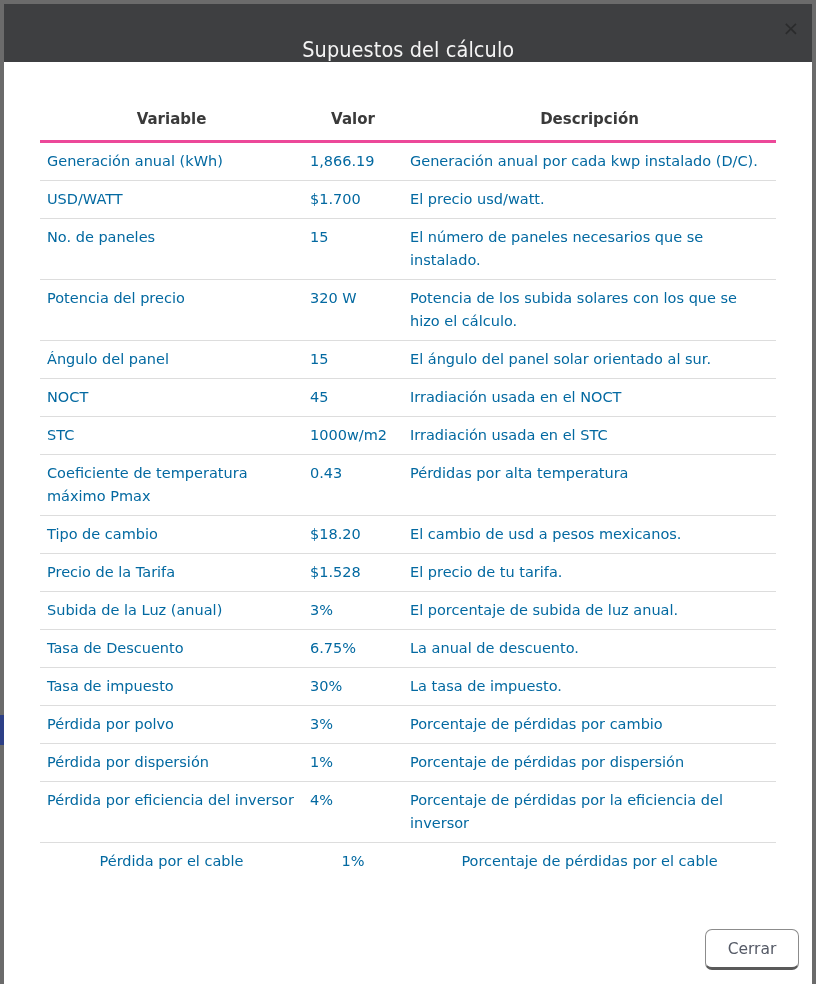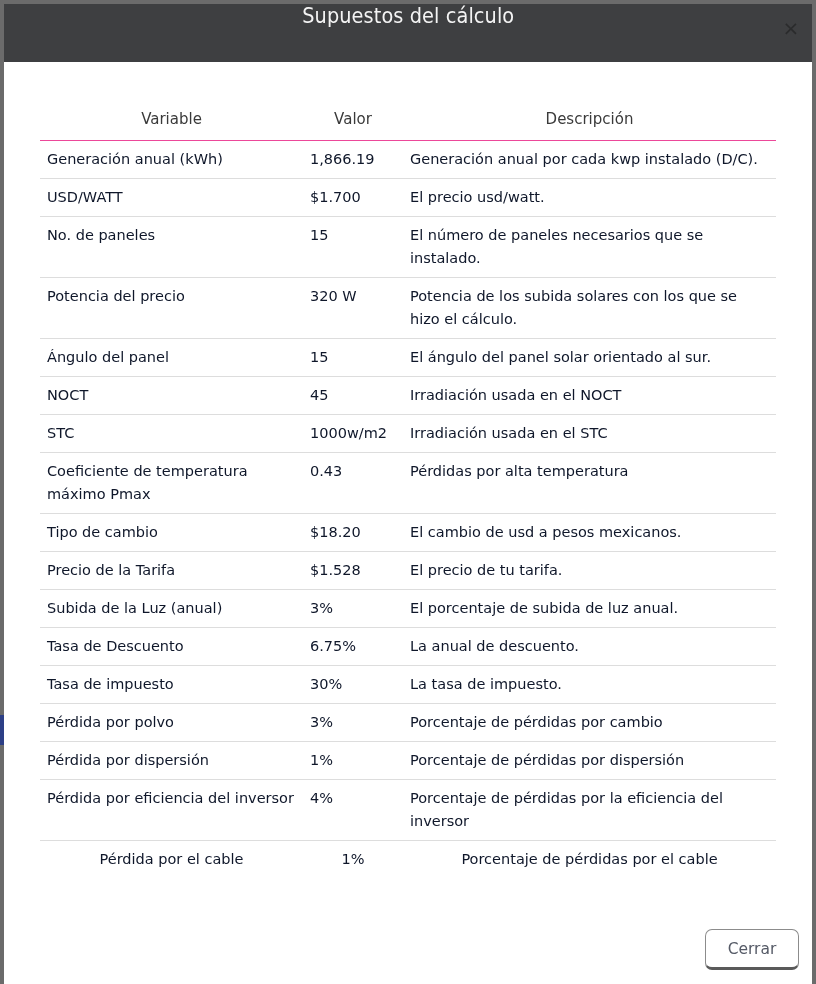--- a/index.html
+++ b/index.html
@@ -10,43 +10,43 @@
   }
   .bg-strip-left {
     position: absolute; left: 0; top: 715px; width: 4px; height: 30px; background: #2d3f86;
   }
   .modal {
     position: absolute; left: 4px; top: 4px; width: 808px; height: 990px;
     background: #ffffff;
   }
   .modal-header {
     height: 58px; background: #3e3f41; position: relative;
-    display: flex; align-items: flex-start; justify-content: center;
+    display: flex; align-items: flex-end; justify-content: center;
   }
   .modal-title {
     color: #f4f4f4; font-size: 21px; font-weight: 300; letter-spacing: 0.1px;
     font-family: "DejaVu Sans", sans-serif; font-weight: normal;
     transform: scaleX(0.92);
   }
   .close-btn {
     position: absolute; right: 12px; top: 14px; width: 18px; height: 20px;
     color: #2a2b2c; font-size: 20px; line-height: 20px; text-align: center;
     cursor: pointer; font-family: "DejaVu Sans", sans-serif;
   }
   .modal-body { padding: 40px 36px 0 36px; }
   table { width: 736px; border-collapse: collapse; }
   thead th {
     font-family: "DejaVu Sans", sans-serif;
-    font-size: 15px; font-weight: normal; color: #3a3a3a;
+    font-size: 15px; font-weight: bold; color: #3a3a3a;
     height: 34px; vertical-align: middle; text-align: center;
-    border-bottom: 1px solid #ec4899; padding: 0 0 4px 0;
+    border-bottom: 3px solid #ec4899; padding: 0 0 4px 0;
   }
   tbody td {
     font-family: "DejaVu Sans", sans-serif;
-    font-size: 14.5px; color: #0f172a; line-height: 23px;
+    font-size: 14.5px; color: #0369a1; line-height: 23px;
     padding: 7px 7px 7px 7px; vertical-align: top;
     border-bottom: 1px solid #dddddd;
   }
   tbody tr:last-child td { border-bottom: none; text-align: center; }
   col.c1 { width: 263px; }
   col.c2 { width: 100px; }
   col.c3 { width: 373px; }
   .footer {
     position: absolute; left: 701px; top: 925px;
   }

